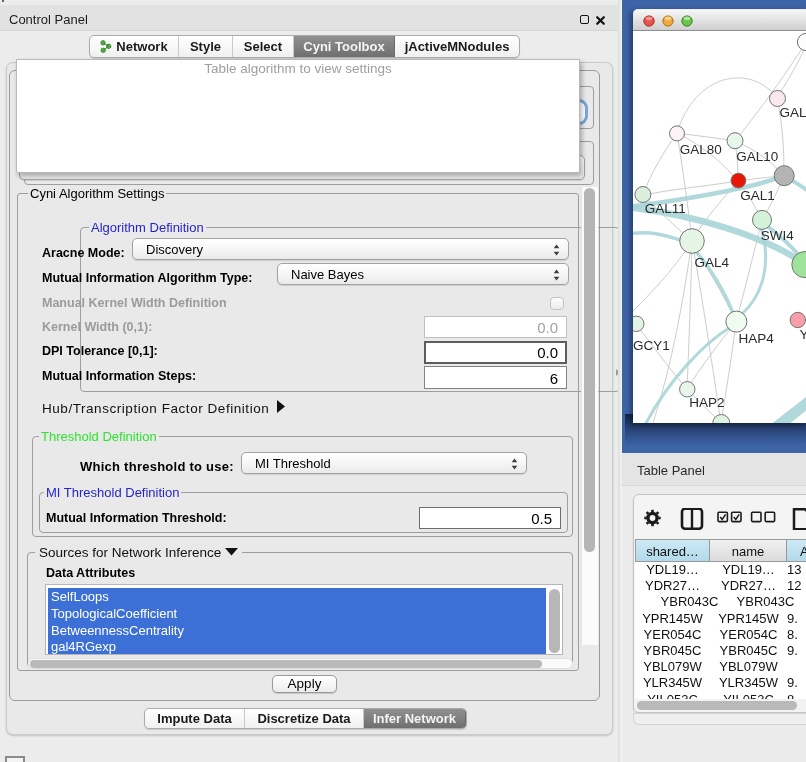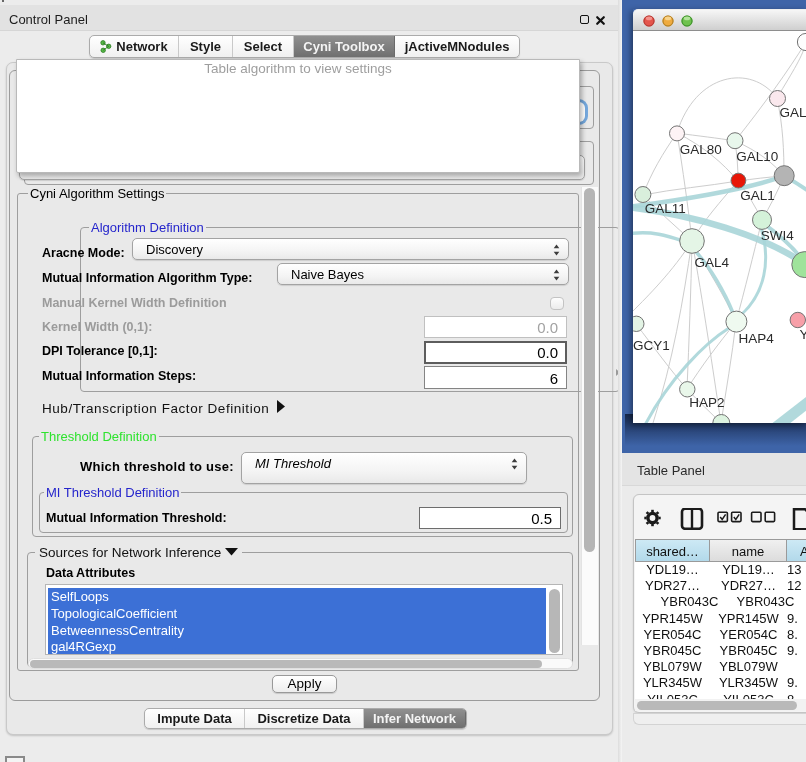--- a/index.html
+++ b/index.html
@@ -79,21 +79,21 @@
 
 <div class="abs" style="left:42px; top:401px; font-size:13.5px; letter-spacing:0.55px; color:#111; white-space:nowrap;">Hub/Transcription Factor Definition</div>
 <svg class="abs" style="left:276px; top:400px;" width="10" height="13" viewBox="0 0 10 13">
     <path d="M1 0 L9 6.5 L1 13 Z" fill="#111"></path>
   </svg>
 
 <div class="groupbox" style="left:32px; top:436px; width:541px; height:101px;">
   <div class="gtitle" style="color:#2ee32e; left:6px; padding:0 2px;">Threshold Definition</div>
 </div>
 <div class="lbl abs" style="left:80px; top:459px; font-size:13px; letter-spacing:0.25px;">Which threshold to use:</div>
-<div class="combo" style="left:241px; top:452px; width:286px; height:32px;font-style:italic;">
+<div class="combo" style="left:241px; top:452px; width:286px; height:22px;">
     <span class="ct">MI Threshold</span>
   <svg class="carr" width="7" height="12" viewBox="0 0 7 12">
       <path d="M3.5 0.5 L6.3 4.2 H0.7 Z" fill="#3c3c3c"></path>
       <path d="M3.5 11.5 L6.3 7.8 H0.7 Z" fill="#3c3c3c"></path>
     </svg>
   </div>
 
 <div class="groupbox" style="left:39px; top:492px; width:529px; height:41px;">
   <div class="gtitle" style="color:#2525cc; left:4px; padding:0 2px;">MI Threshold Definition</div>
 </div>

